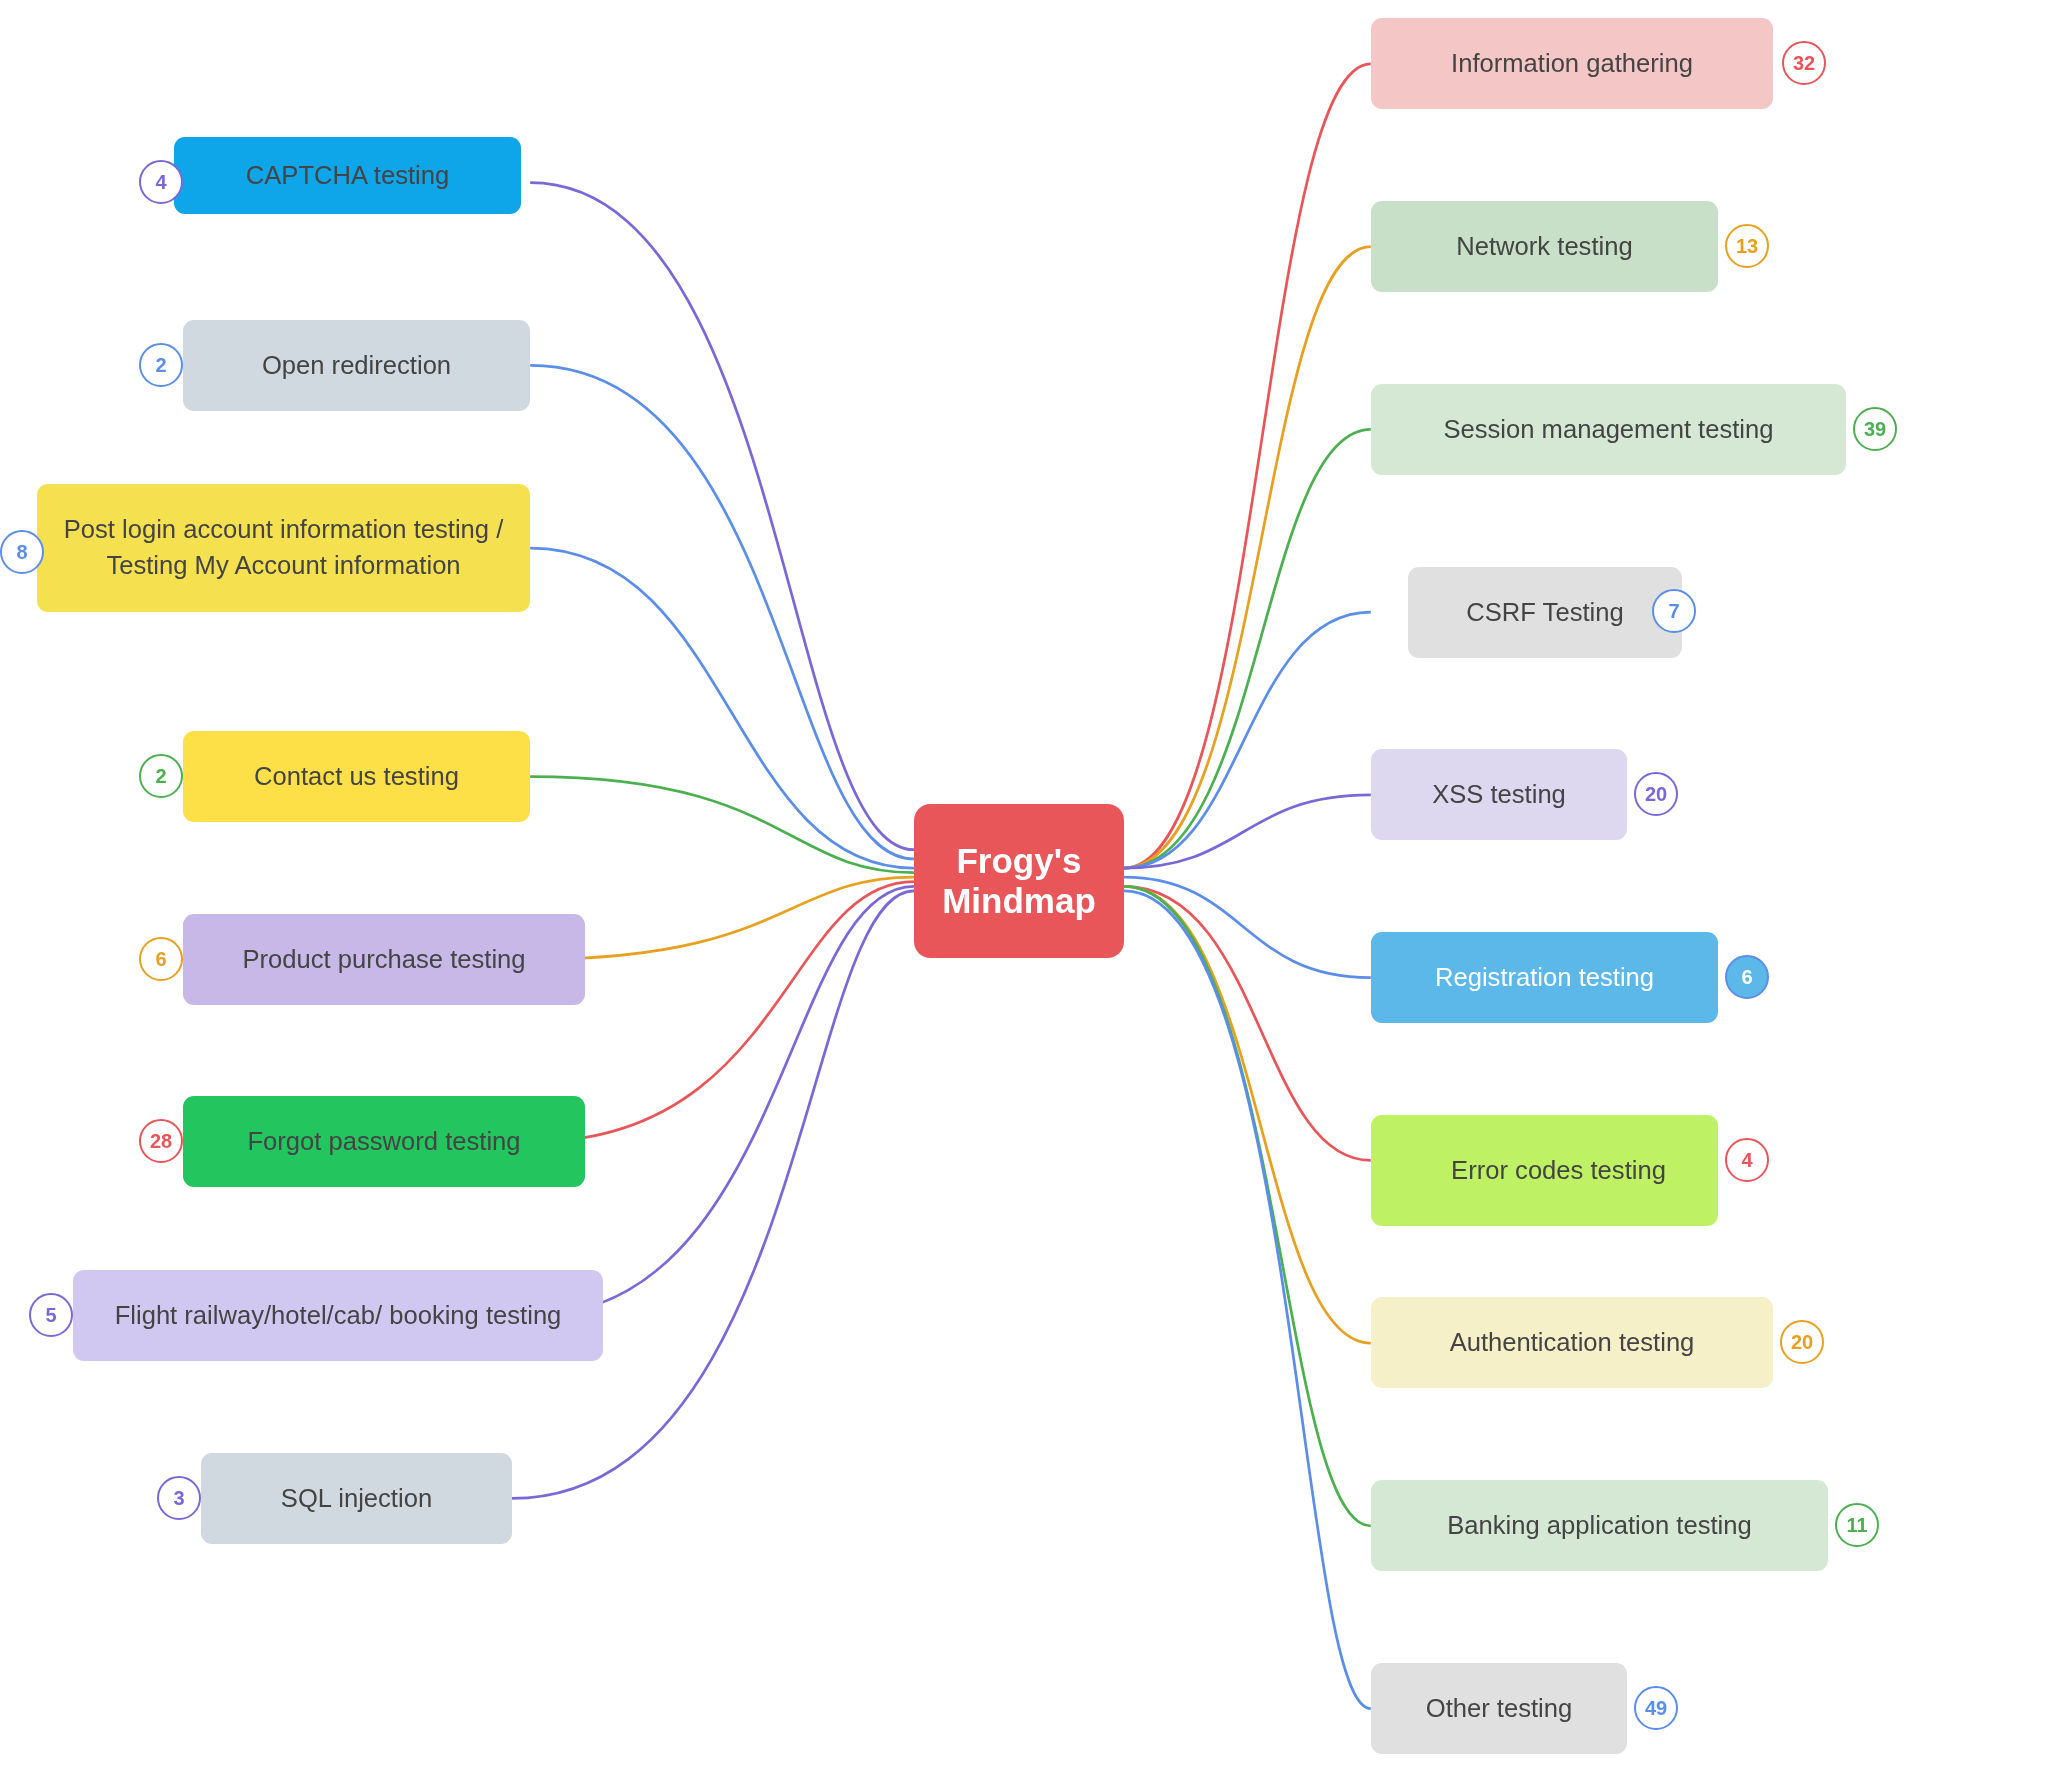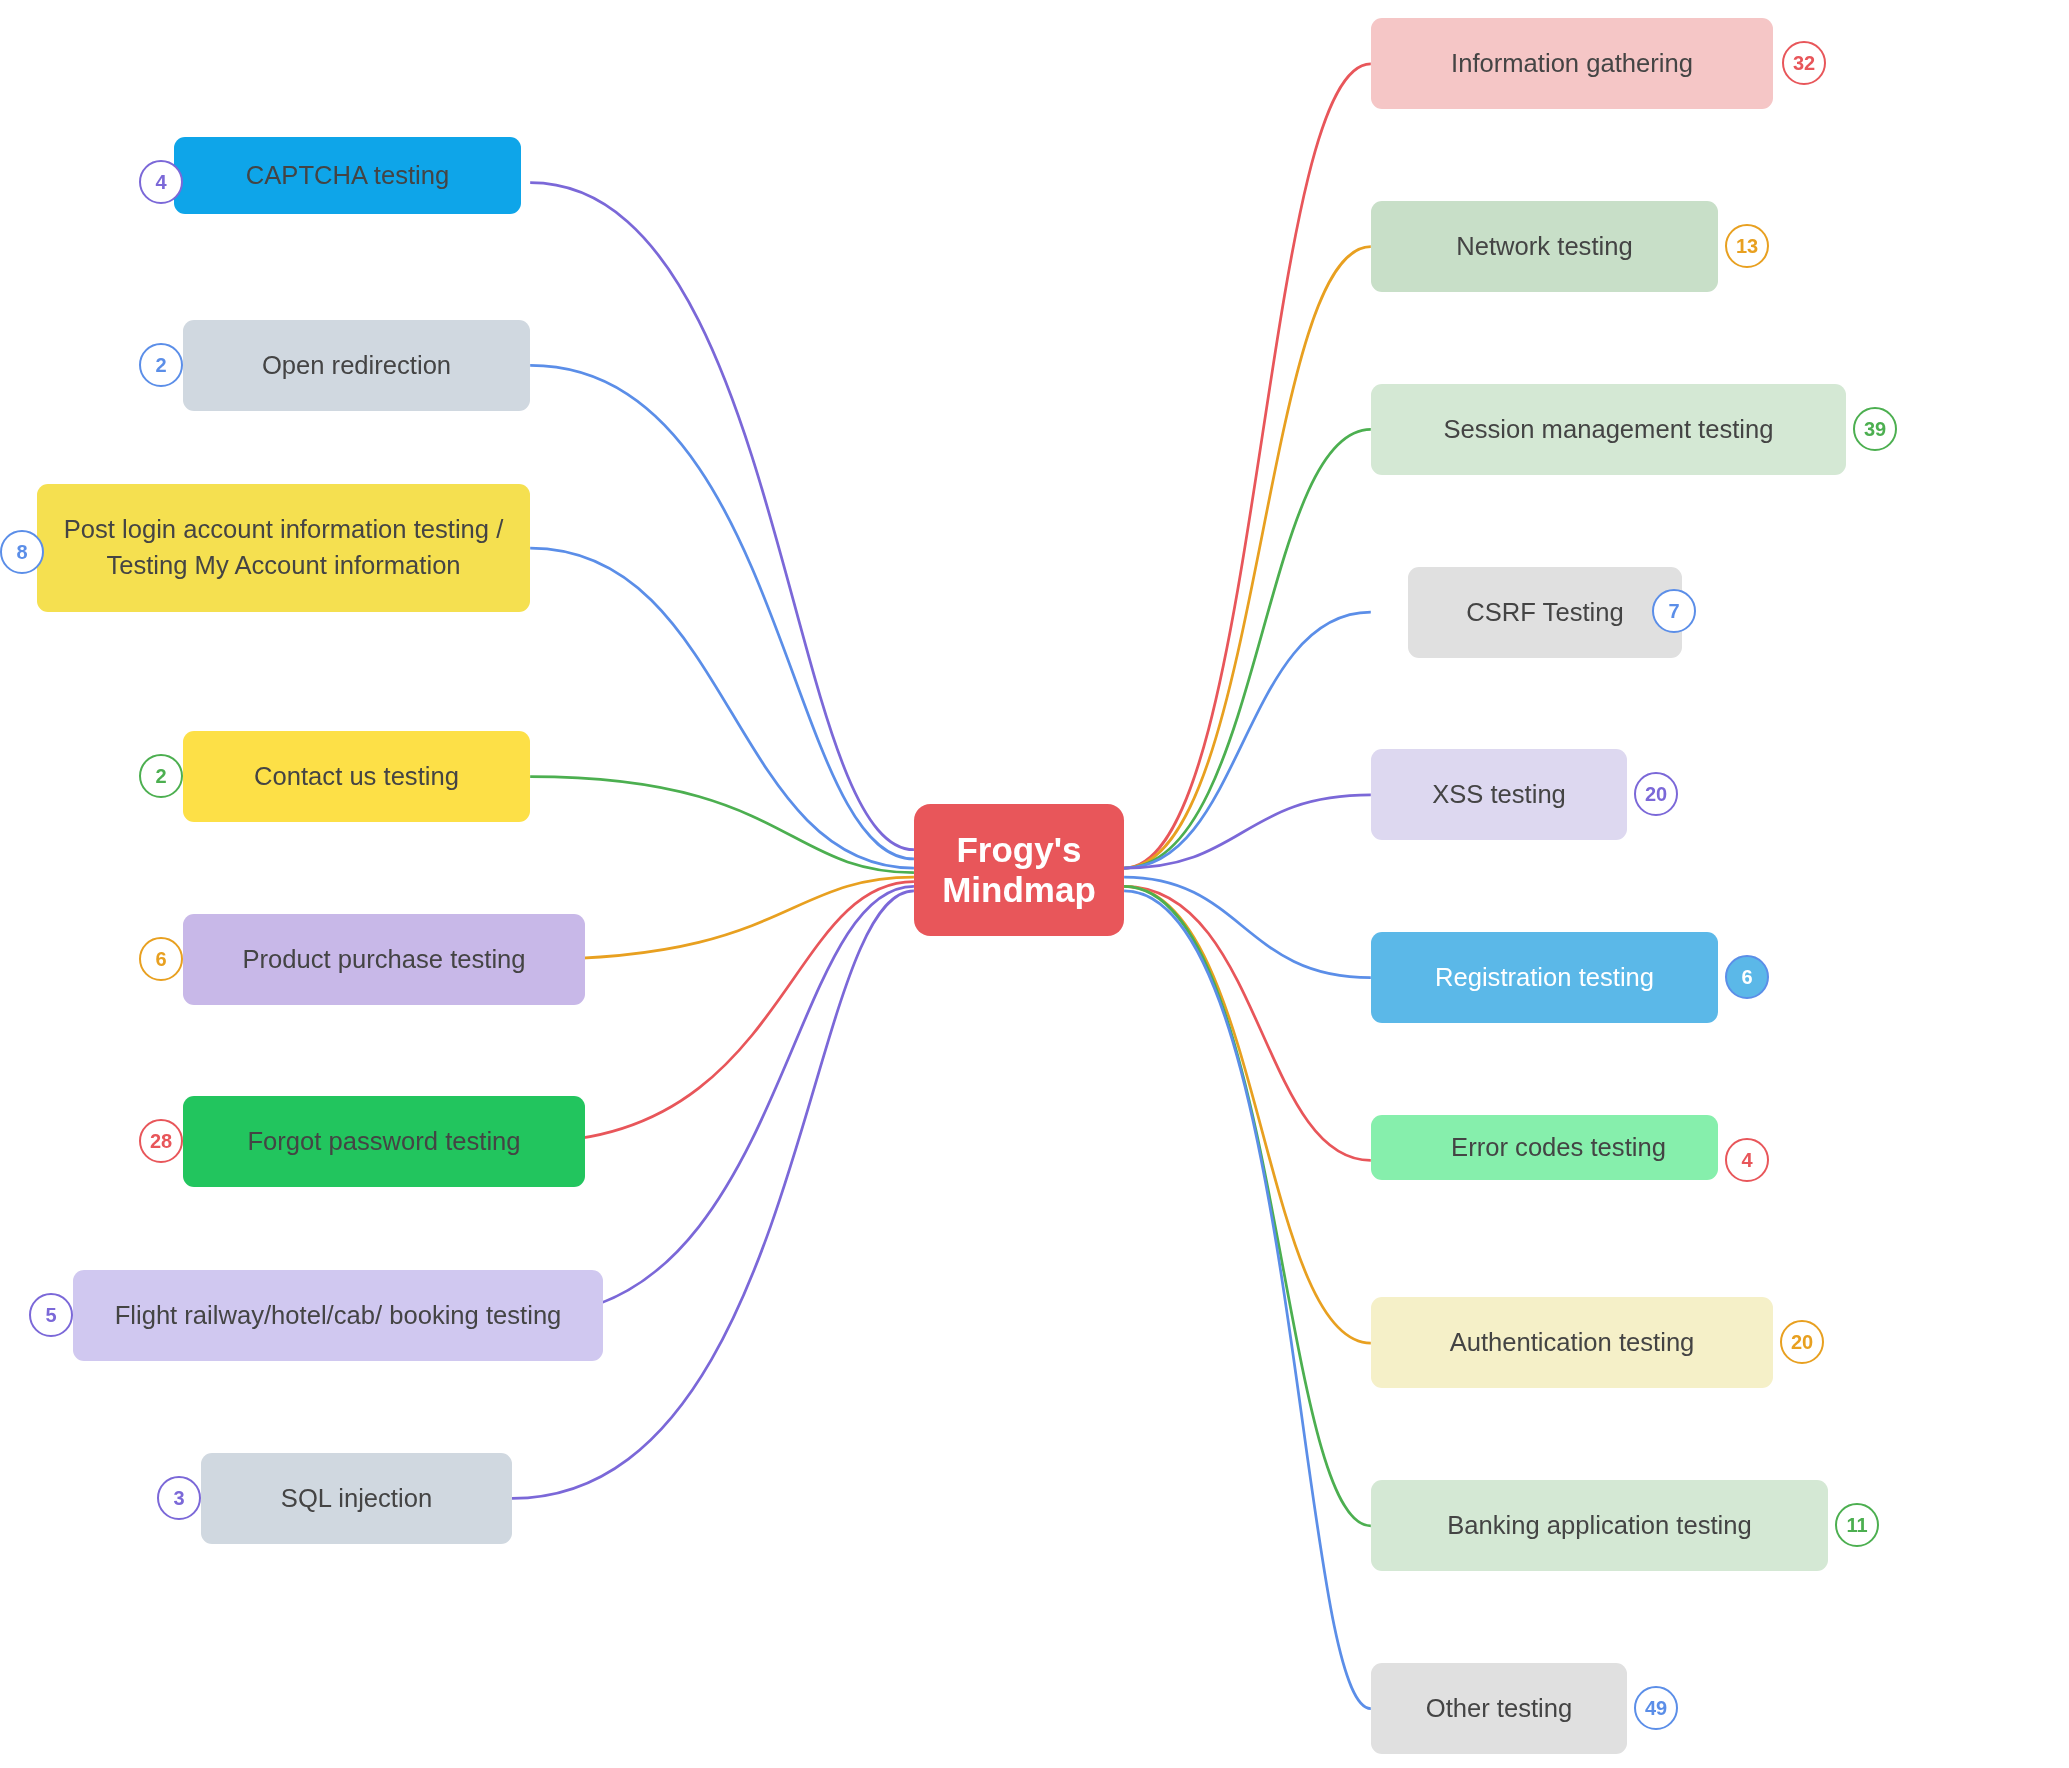--- a/index.html
+++ b/index.html
@@ -29,21 +29,21 @@
       font-weight: 500;
       padding: 12.8px 20px;
     }
     .center-node {
       background: #e8565a;
       color: #ffffff;
       font-size: 35px;
       font-weight: 700;
       border-radius: 16.4px;
       width: 210px;
-      height: 132px;
+      height: 154px;
       left: 914px;
       top: 804px;
     }
     .badge {
       position: absolute;
       border-radius: 50%;
       width: 44px;
       height: 44px;
       display: flex;
       align-items: center;
@@ -54,21 +54,21 @@
       background: #fff;
       z-index: 10;
     }
     
     .node-info-gathering { background: #f5c6c6; color: #444; top: 18.3px; left: 1371px; width: 402px; height: 91px; }
     .node-network { background: #c8dfc8; color: #444; top: 201px; left: 1371px; width: 347px; height: 91px; }
     .node-session { background: #d4e8d4; color: #444; top: 384px; left: 1371px; width: 475px; height: 91px; }
     .node-csrf { background: #e0e0e0; color: #444; top: 567px; left: 1408px; width: 274px; height: 91px; }
     .node-xss { background: #ddd8f0; color: #444; top: 749px; left: 1371px; width: 256px; height: 91px; }
     .node-registration { background: #5bb8e8; color: #fff; top: 932px; left: 1371px; width: 347px; height: 91px; }
-    .node-error-codes { background: #86efac; color: #444; top: 1115px; left: 1371px; width: 347px; height: 65px; padding-left: 48px; }
+    .node-error-codes { background: #bef264; color: #444; top: 1115px; left: 1371px; width: 347px; height: 111px; padding-left: 48px; }
     .node-auth { background: #f5f0c8; color: #444; top: 1297px; left: 1371px; width: 402px; height: 91px; }
     .node-banking { background: #d4e8d4; color: #444; top: 1480px; left: 1371px; width: 457px; height: 91px; }
     .node-other { background: #e0e0e0; color: #444; top: 1663px; left: 1371px; width: 256px; height: 91px; }
 
     
     .node-captcha { background: #0ea5e9; color: #444; top: 137px; left: 174px; width: 347px; height: 77px; }
     .node-open-redir { background: #d0d8e0; color: #444; top: 320px; left: 183px; width: 347px; height: 91px; }
     .node-post-login { background: #f5e050; color: #444; top: 484px; left: 37px; width: 493px; height: 128px; }
     .node-contact { background: #fde047; color: #444; top: 731px; left: 183px; width: 347px; height: 91px; }
     .node-product { background: #c8b8e8; color: #444; top: 914px; left: 183px; width: 402px; height: 91px; }

